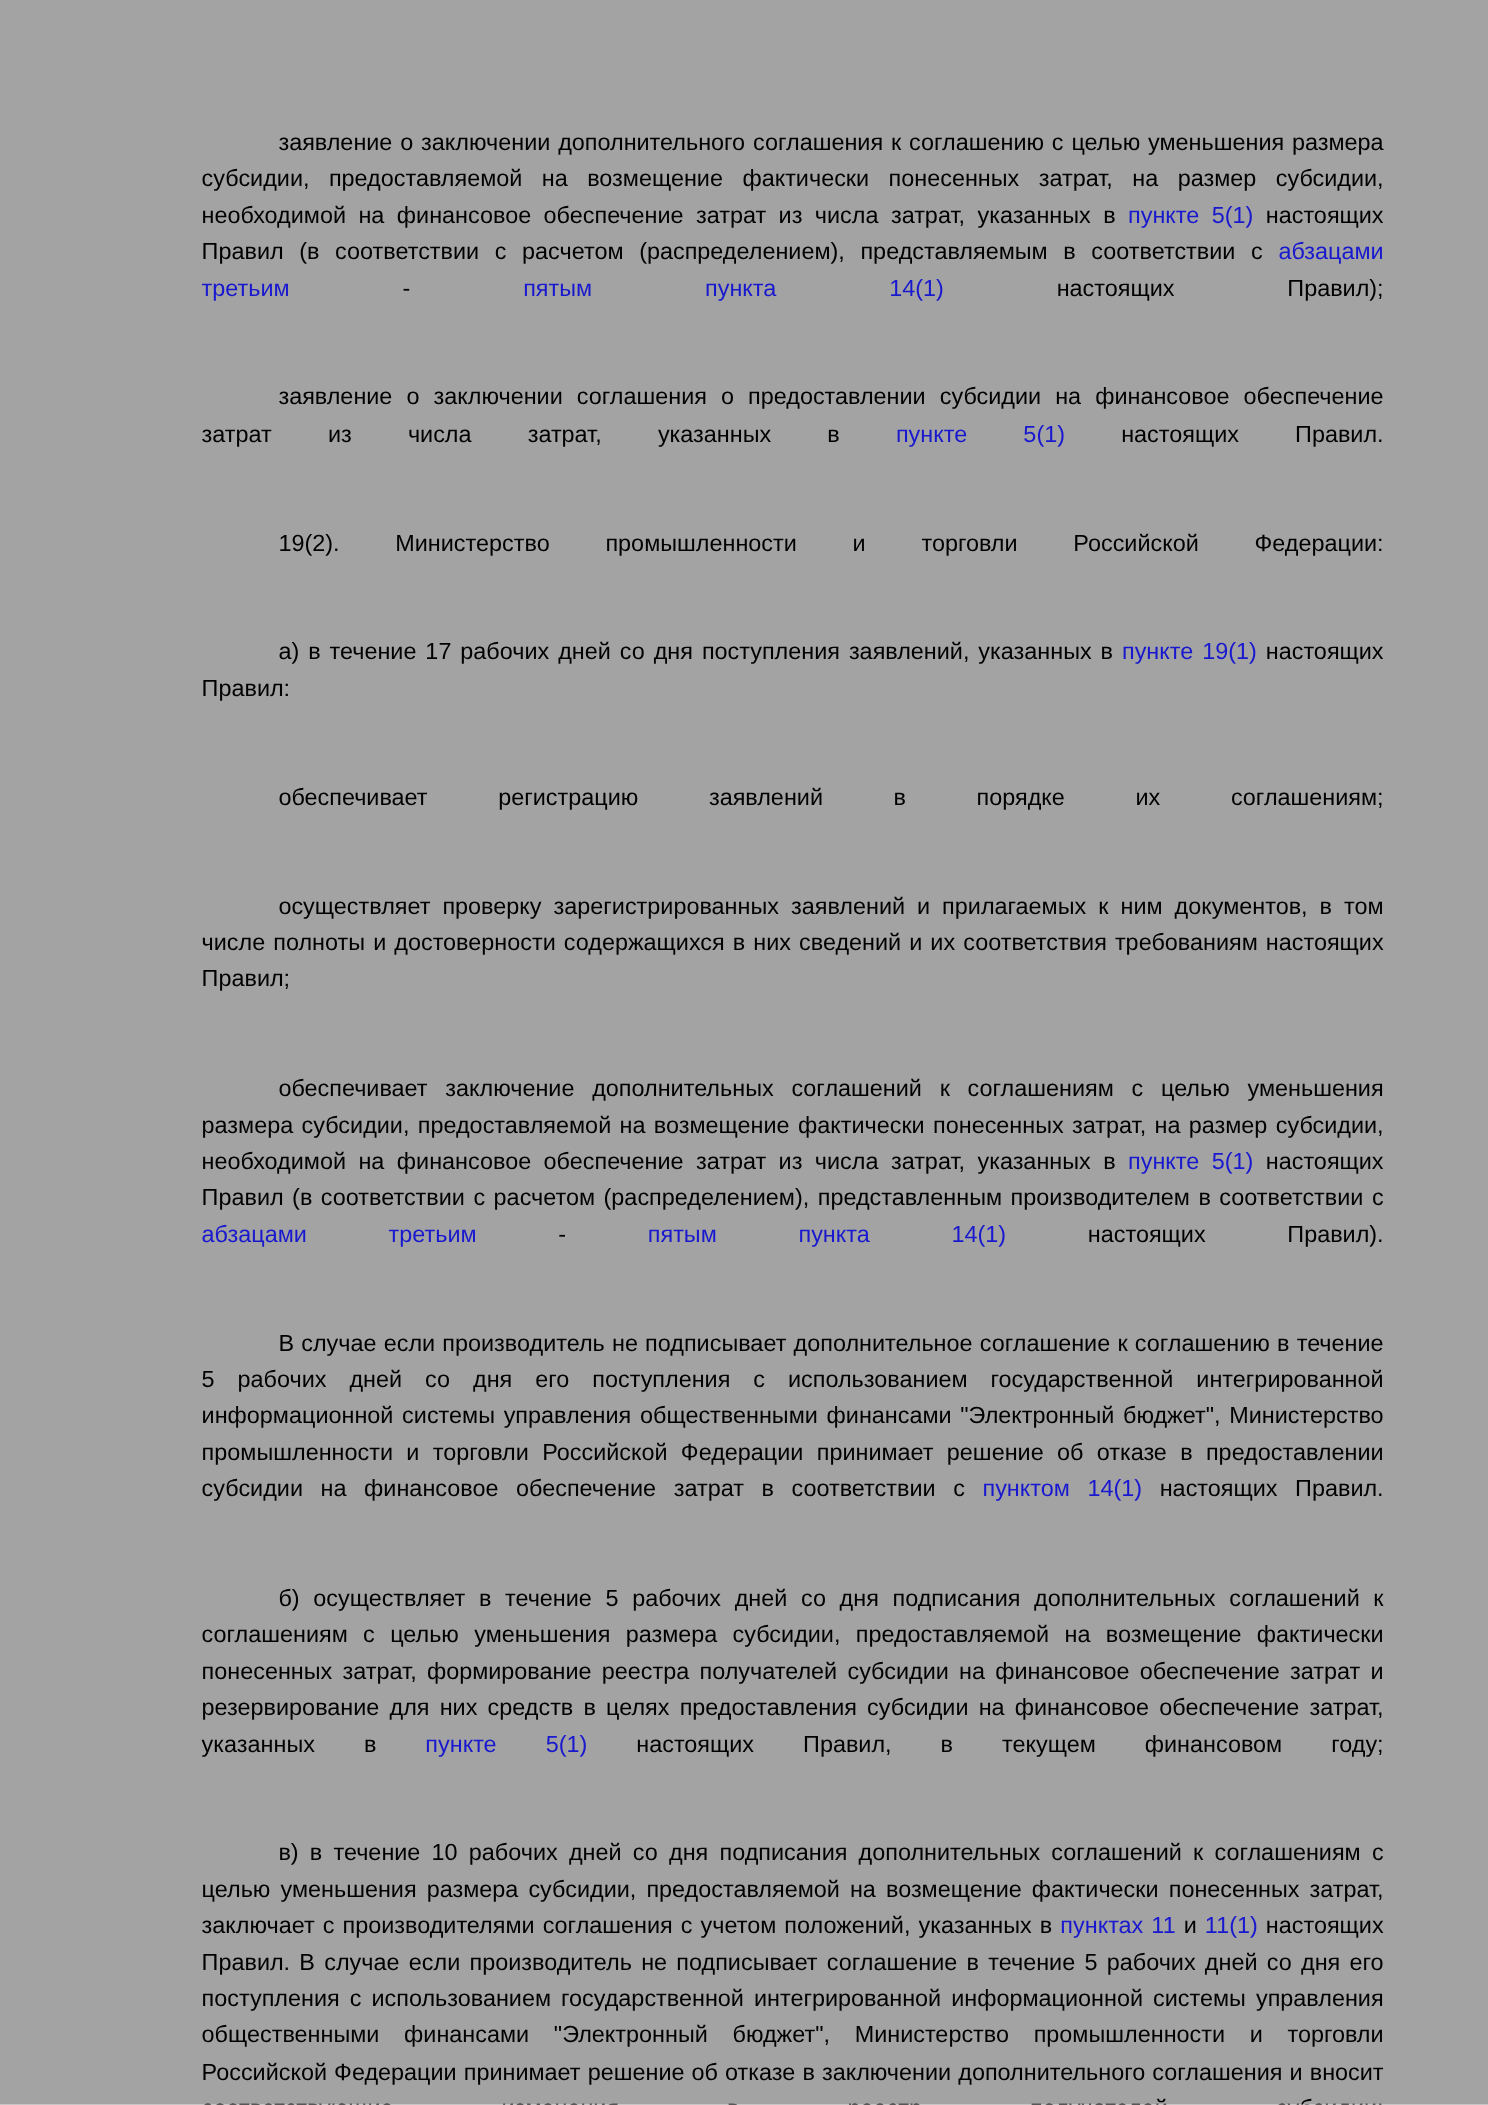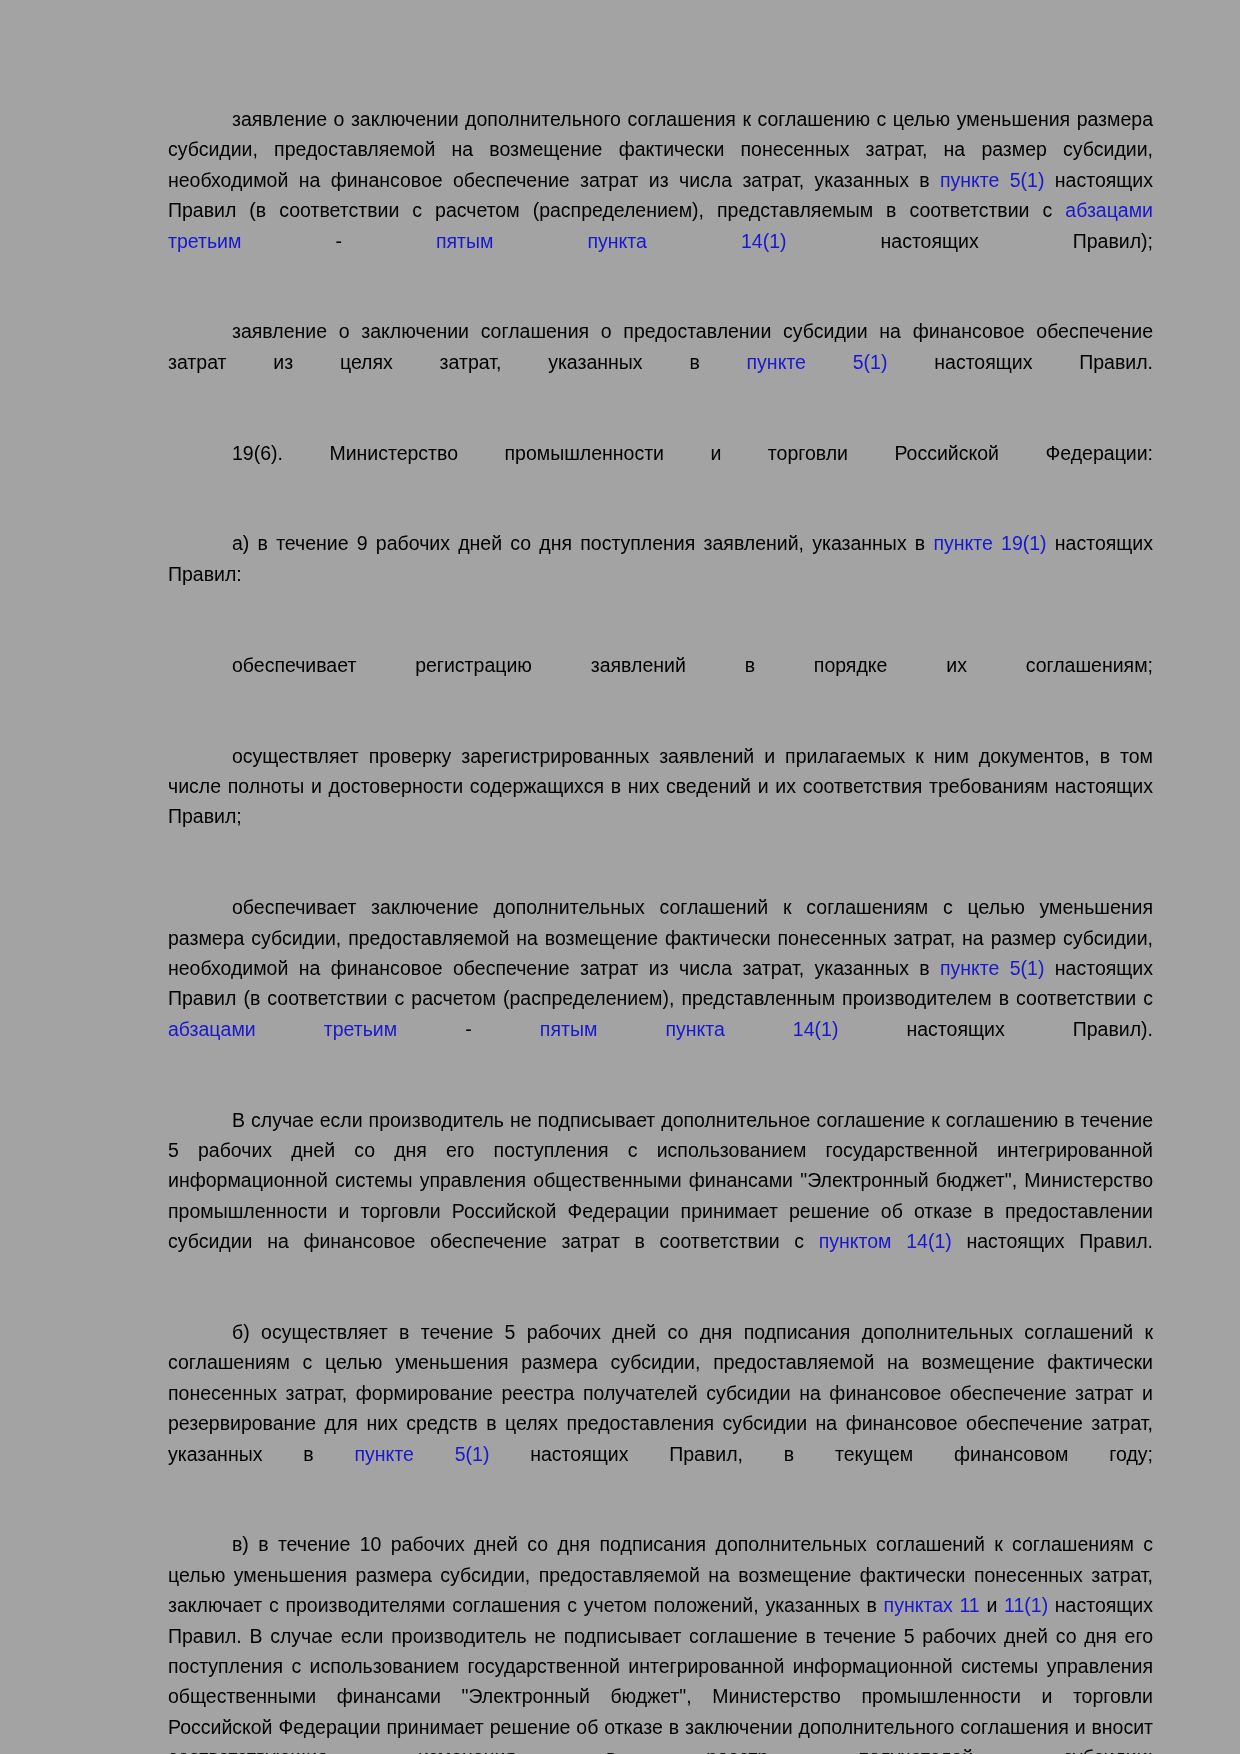--- a/index.html
+++ b/index.html
@@ -49,23 +49,23 @@
     color: #1818CF;
     text-decoration: none;
   }
 </style>
 </head>
 <body>
 
 <div class="page">
   <div class="content" id="doc-body">
       <p class="para" style="margin-top: 0px;"><span>заявление о заключении дополнительного соглашения к соглашению с целью уменьшения размера субсидии, предоставляемой на возмещение фактически понесенных затрат, на размер субсидии, необходимой на финансовое обеспечение затрат из числа затрат, указанных в </span><a class="lnk" href="#">пункте 5(1)</a><span> настоящих Правил (в соответствии с расчетом (распределением), представляемым в соответствии с </span><a class="lnk" href="#">абзацами третьим</a><span> - </span><a class="lnk" href="#">пятым пункта 14(1)</a><span> настоящих Правил);</span></p>
-      <p class="para" style="margin-top: 30px;"><span>заявление о заключении соглашения о предоставлении субсидии на финансовое обеспечение затрат из целях затрат, указанных в </span><a class="lnk" href="#">пункте 5(1)</a><span> настоящих Правил.</span></p>
-      <p class="para" style="margin-top: 30px;"><span>19(6). Министерство промышленности и торговли Российской Федерации:</span></p>
-      <p class="para" style="margin-top: 30px;"><span>а) в течение 9 рабочих дней со дня поступления заявлений, указанных в </span><a class="lnk" href="#">пункте 19(1)</a><span> настоящих Правил:</span></p>
+      <p class="para" style="margin-top: 30px;"><span>заявление о заключении соглашения о предоставлении субсидии на финансовое обеспечение затрат из числа затрат, указанных в </span><a class="lnk" href="#">пункте 5(1)</a><span> настоящих Правил.</span></p>
+      <p class="para" style="margin-top: 30px;"><span>19(2). Министерство промышленности и торговли Российской Федерации:</span></p>
+      <p class="para" style="margin-top: 30px;"><span>а) в течение 17 рабочих дней со дня поступления заявлений, указанных в </span><a class="lnk" href="#">пункте 19(1)</a><span> настоящих Правил:</span></p>
       <p class="para" style="margin-top: 30px;"><span>обеспечивает регистрацию заявлений в порядке их соглашениям;</span></p>
       <p class="para" style="margin-top: 30px;"><span>осуществляет проверку зарегистрированных заявлений и прилагаемых к ним документов, в том числе полноты и достоверности содержащихся в них сведений и их соответствия требованиям настоящих Правил;</span></p>
       <p class="para" style="margin-top: 30px;"><span>обеспечивает заключение дополнительных соглашений к соглашениям с целью уменьшения размера субсидии, предоставляемой на возмещение фактически понесенных затрат, на размер субсидии, необходимой на финансовое обеспечение затрат из числа затрат, указанных в </span><a class="lnk" href="#">пункте 5(1)</a><span> настоящих Правил (в соответствии с расчетом (распределением), представленным производителем в соответствии с </span><a class="lnk" href="#">абзацами третьим</a><span> - </span><a class="lnk" href="#">пятым пункта 14(1)</a><span> настоящих Правил).</span></p>
       <p class="para" style="margin-top: 30px;"><span>В случае если производитель не подписывает дополнительное соглашение к соглашению в течение 5 рабочих дней со дня его поступления с использованием государственной интегрированной информационной системы управления общественными финансами "Электронный бюджет", Министерство промышленности и торговли Российской Федерации принимает решение об отказе в предоставлении субсидии на финансовое обеспечение затрат в соответствии с </span><a class="lnk" href="#">пунктом 14(1)</a><span> настоящих Правил.</span></p>
       <p class="para" style="margin-top: 30px;"><span>б) осуществляет в течение 5 рабочих дней со дня подписания дополнительных соглашений к соглашениям с целью уменьшения размера субсидии, предоставляемой на возмещение фактически понесенных затрат, формирование реестра получателей субсидии на финансовое обеспечение затрат и резервирование для них средств в целях предоставления субсидии на финансовое обеспечение затрат, указанных в </span><a class="lnk" href="#">пункте 5(1)</a><span> настоящих Правил, в текущем финансовом году;</span></p>
       <p class="para" style="margin-top: 30px;"><span>в) в течение 10 рабочих дней со дня подписания дополнительных соглашений к соглашениям с целью уменьшения размера субсидии, предоставляемой на возмещение фактически понесенных затрат, заключает с производителями соглашения с учетом положений, указанных в </span><a class="lnk" href="#">пунктах 11</a><span> и </span><a class="lnk" href="#">11(1)</a><span> настоящих Правил. В случае если производитель не подписывает соглашение в течение 5 рабочих дней со дня его поступления с использованием государственной интегрированной информационной системы управления общественными финансами "Электронный бюджет", Министерство промышленности и торговли Российской Федерации принимает решение об отказе в заключении дополнительного соглашения и вносит соответствующие изменения в реестр получателей субсидии;</span></p>
     </div>
 </div>
 
 </body></html>

